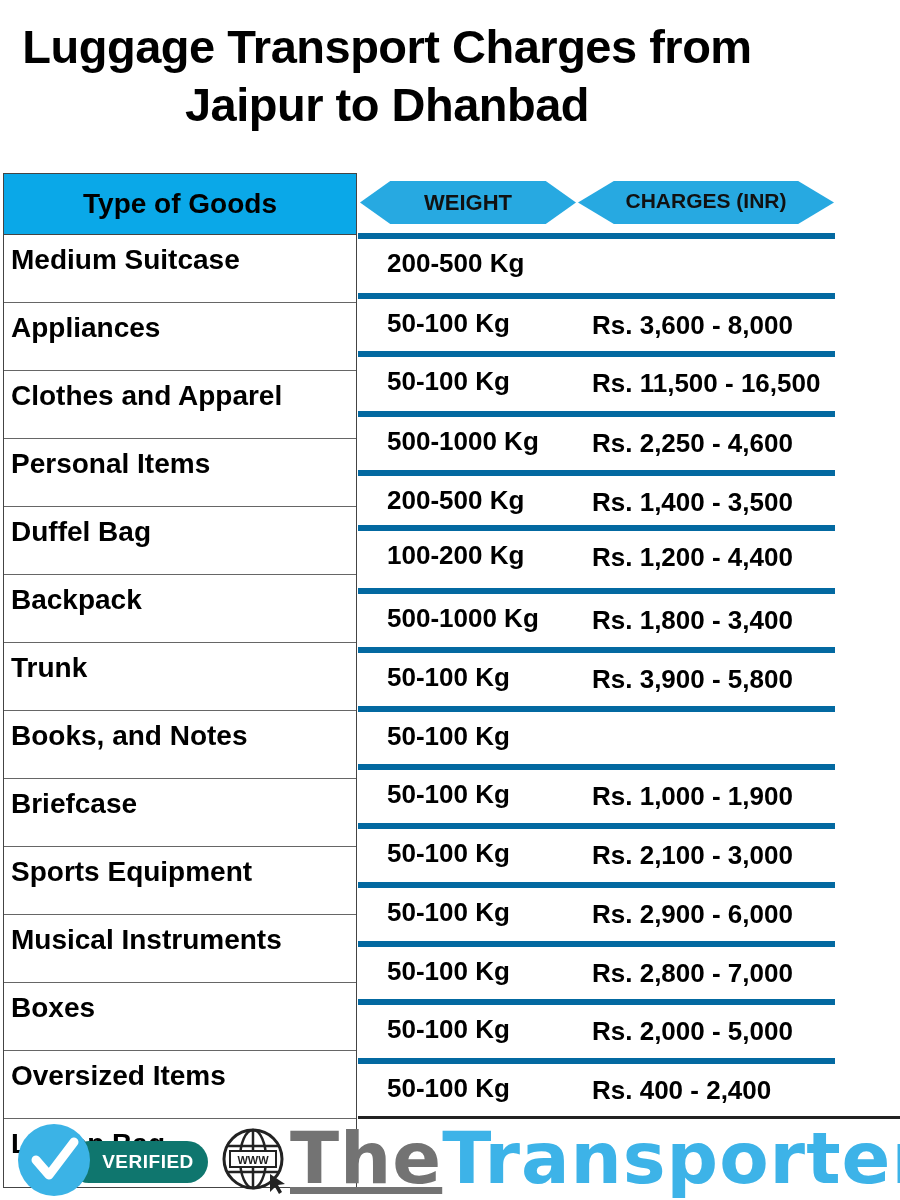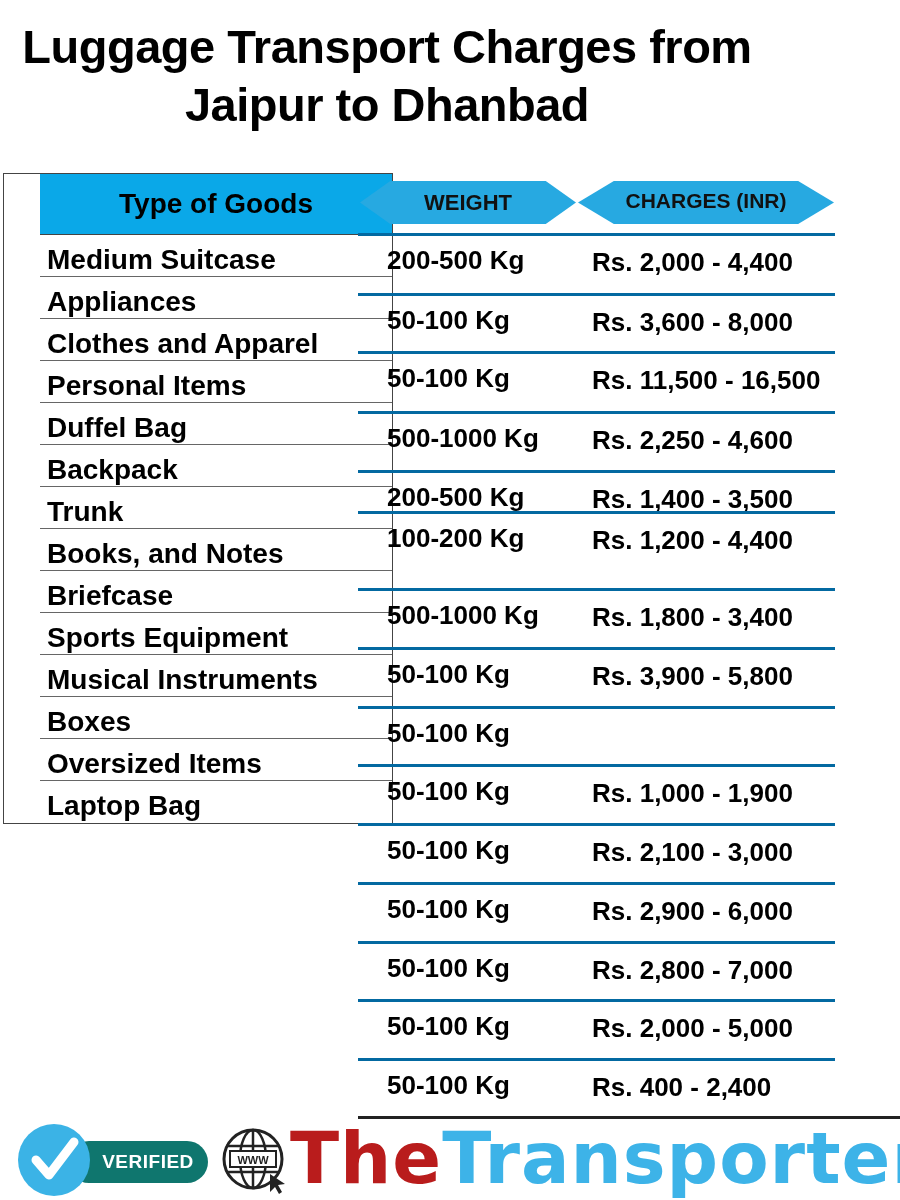--- a/index.html
+++ b/index.html
@@ -6,44 +6,44 @@
     body {
       width: 900px; height: 1200px; background: #ffffff; position: relative; overflow: hidden;
       font-family: "Liberation Sans", sans-serif; color: #000;
     }
     .title {
       position: absolute; left: 0; top: 18px; width: 774px; text-align: center;
       font-weight: 700; font-size: 47px; line-height: 58px; letter-spacing: -0.5px;
     }
     .left-table {
       position: absolute; left: 3px; top: 173px; width: 352px;
-      border: 1px solid #444; border-bottom: 1px solid #444; padding-left: 36px;
+      border: 1px solid #444; border-bottom: 1px solid #444;
     }
     .left-head {
       height: 60px; background: #0aa8e8; border-bottom: 1px solid #444;
       display: flex; align-items: center; justify-content: center;
       font-weight: 700; font-size: 28px;
     }
     .left-row {
-      height: 42px; border-bottom: 1px solid #666; box-sizing: border-box;
+      height: 68px; border-bottom: 1px solid #666; box-sizing: border-box;
       font-weight: 700; font-size: 28px; padding: 8px 0 0 7px; line-height: 34px;
     }
     .left-row:last-child { border-bottom: none; }
     .right-area { position: absolute; left: 358px; top: 173px; width: 542px; }
     .hex {
       position: absolute; top: 8px; height: 43px; background: #27a9e1;
       clip-path: polygon(0 50%, 14% 0, 86% 0, 100% 50%, 86% 100%, 14% 100%);
       display: flex; align-items: center; justify-content: center;
       font-weight: 700; font-size: 22px; color: #111;
     }
     .hex.weight { left: 2px; width: 216px; box-sizing: border-box; }
     .hex.charges { left: 220px; width: 256px; font-size: 21px; padding-bottom: 4px; box-sizing: border-box; }
     .right-row {
       position: absolute; left: 0; width: 477px; height: 58px;
-      border-top: 3px solid #0369a1; box-sizing: border-box;
+      border-top: 6px solid #0369a1; box-sizing: border-box;
       font-weight: 700; font-size: 26px;
     }
     .right-row .w { position: absolute; left: 29px; top: 9px; }
     .right-row .c { position: absolute; left: 234px; top: 11px; }
     .right-bottom { position: absolute; left: 0; width: 542px; border-top: 3px solid #222; }
     .footer { position: absolute; left: 0; top: 1120px; width: 900px; height: 80px; }
     .badge {
       position: absolute; left: 18px; top: 4px; width: 190px; height: 72px;
     }
     .badge-pill {
@@ -54,21 +54,21 @@
     }
     .badge-circle {
       position: absolute; left: 0; top: 0; width: 72px; height: 72px; border-radius: 50%;
       background: #3bb3e6; display: flex; align-items: center; justify-content: center;
     }
     .globe { position: absolute; left: 220px; top: 6px; width: 70px; height: 70px; }
     .brand {
       position: absolute; left: 290px; top: -4px; font-weight: 700; font-size: 72px; letter-spacing: 1px;
       font-family: "DejaVu Sans", sans-serif;
     }
-    .brand .the { color: #b91c1c; }
+    .brand .the { color: #737373; text-decoration: underline; }
     .brand .rest { color: #3db3e8; }
   </style>
 </head>
 <body>
 
 <div class="title">
   <div>Luggage Transport Charges from</div>
   <div>Jaipur to Dhanbad</div>
 </div>
 
@@ -91,39 +91,38 @@
       <div class="left-row">Laptop Bag</div>
     </div>
 </div>
 
 <div class="right-area">
   <div class="hex weight">WEIGHT</div>
   <div class="hex charges">CHARGES (INR)</div>
   <div id="right-rows">
       <div class="right-row" style="top: 60px;">
         <span class="w">200-500 Kg</span>
-        <span class="c">Rs. 2,000 - 4,400</span>
       </div>
       <div class="right-row" style="top: 120px;">
         <span class="w">50-100 Kg</span>
         <span class="c">Rs. 3,600 - 8,000</span>
       </div>
       <div class="right-row" style="top: 178px;">
         <span class="w">50-100 Kg</span>
         <span class="c">Rs. 11,500 - 16,500</span>
       </div>
       <div class="right-row" style="top: 238px;">
         <span class="w">500-1000 Kg</span>
         <span class="c">Rs. 2,250 - 4,600</span>
       </div>
       <div class="right-row" style="top: 297px;">
         <span class="w">200-500 Kg</span>
         <span class="c">Rs. 1,400 - 3,500</span>
       </div>
-      <div class="right-row" style="top: 338px;">
+      <div class="right-row" style="top: 352px;">
         <span class="w">100-200 Kg</span>
         <span class="c">Rs. 1,200 - 4,400</span>
       </div>
       <div class="right-row" style="top: 415px;">
         <span class="w">500-1000 Kg</span>
         <span class="c">Rs. 1,800 - 3,400</span>
       </div>
       <div class="right-row" style="top: 474px;">
         <span class="w">50-100 Kg</span>
         <span class="c">Rs. 3,900 - 5,800</span>

